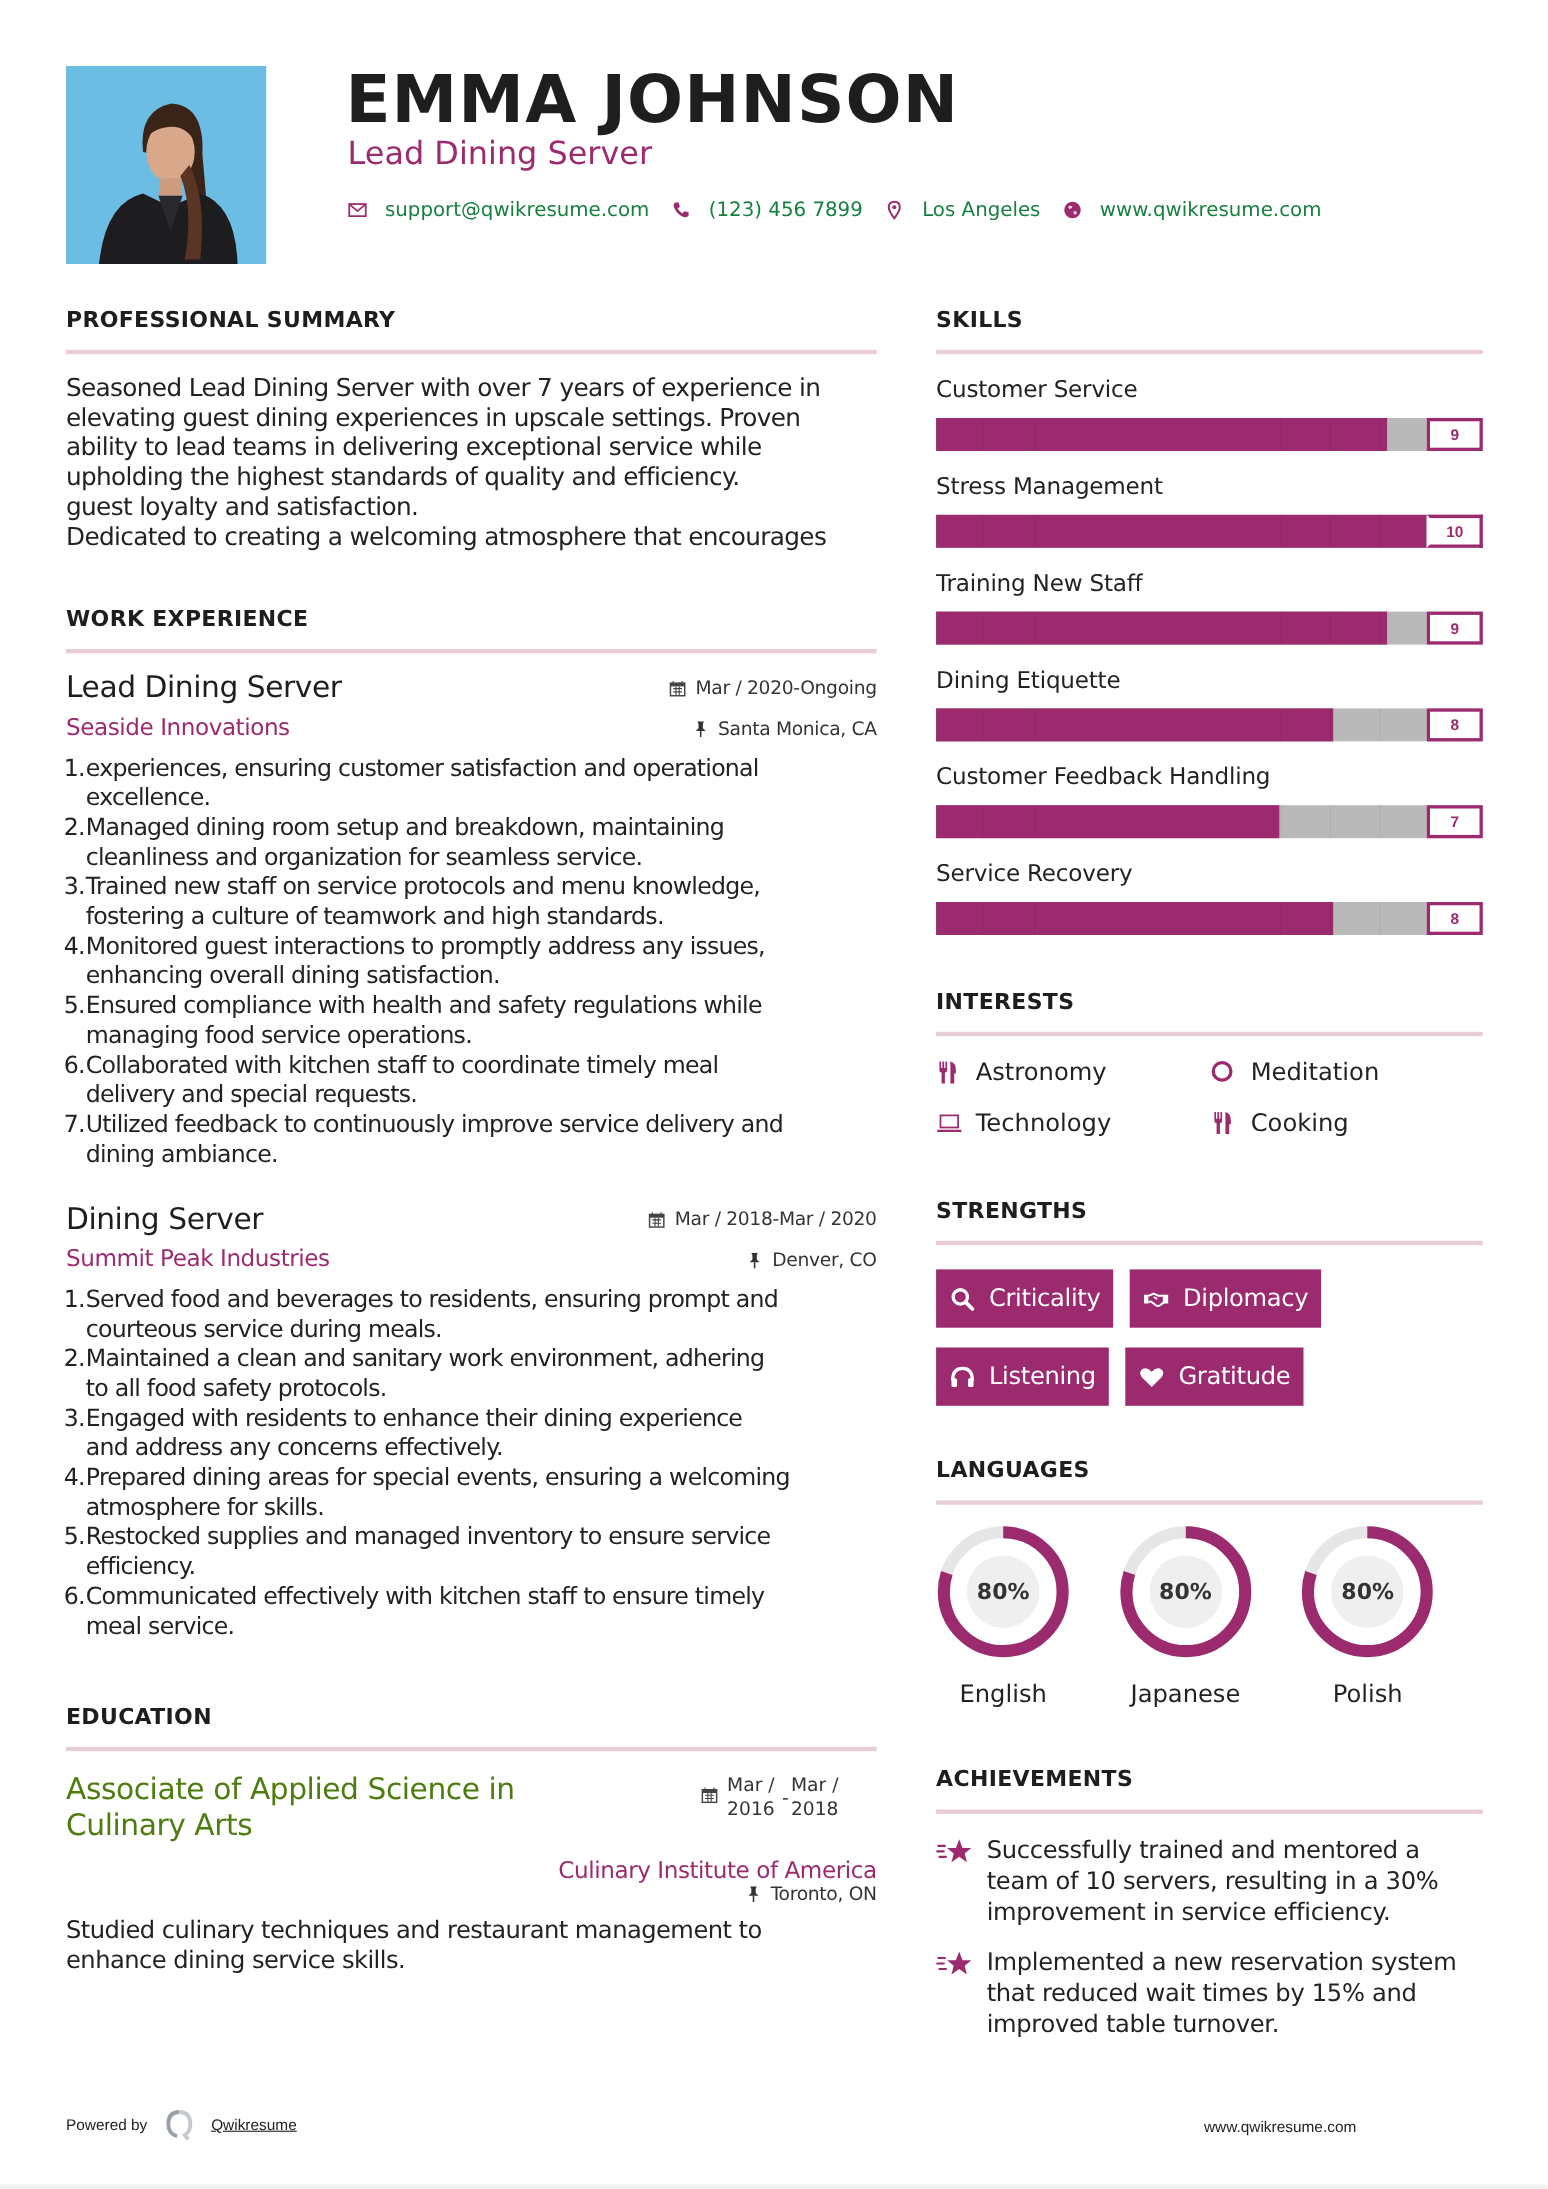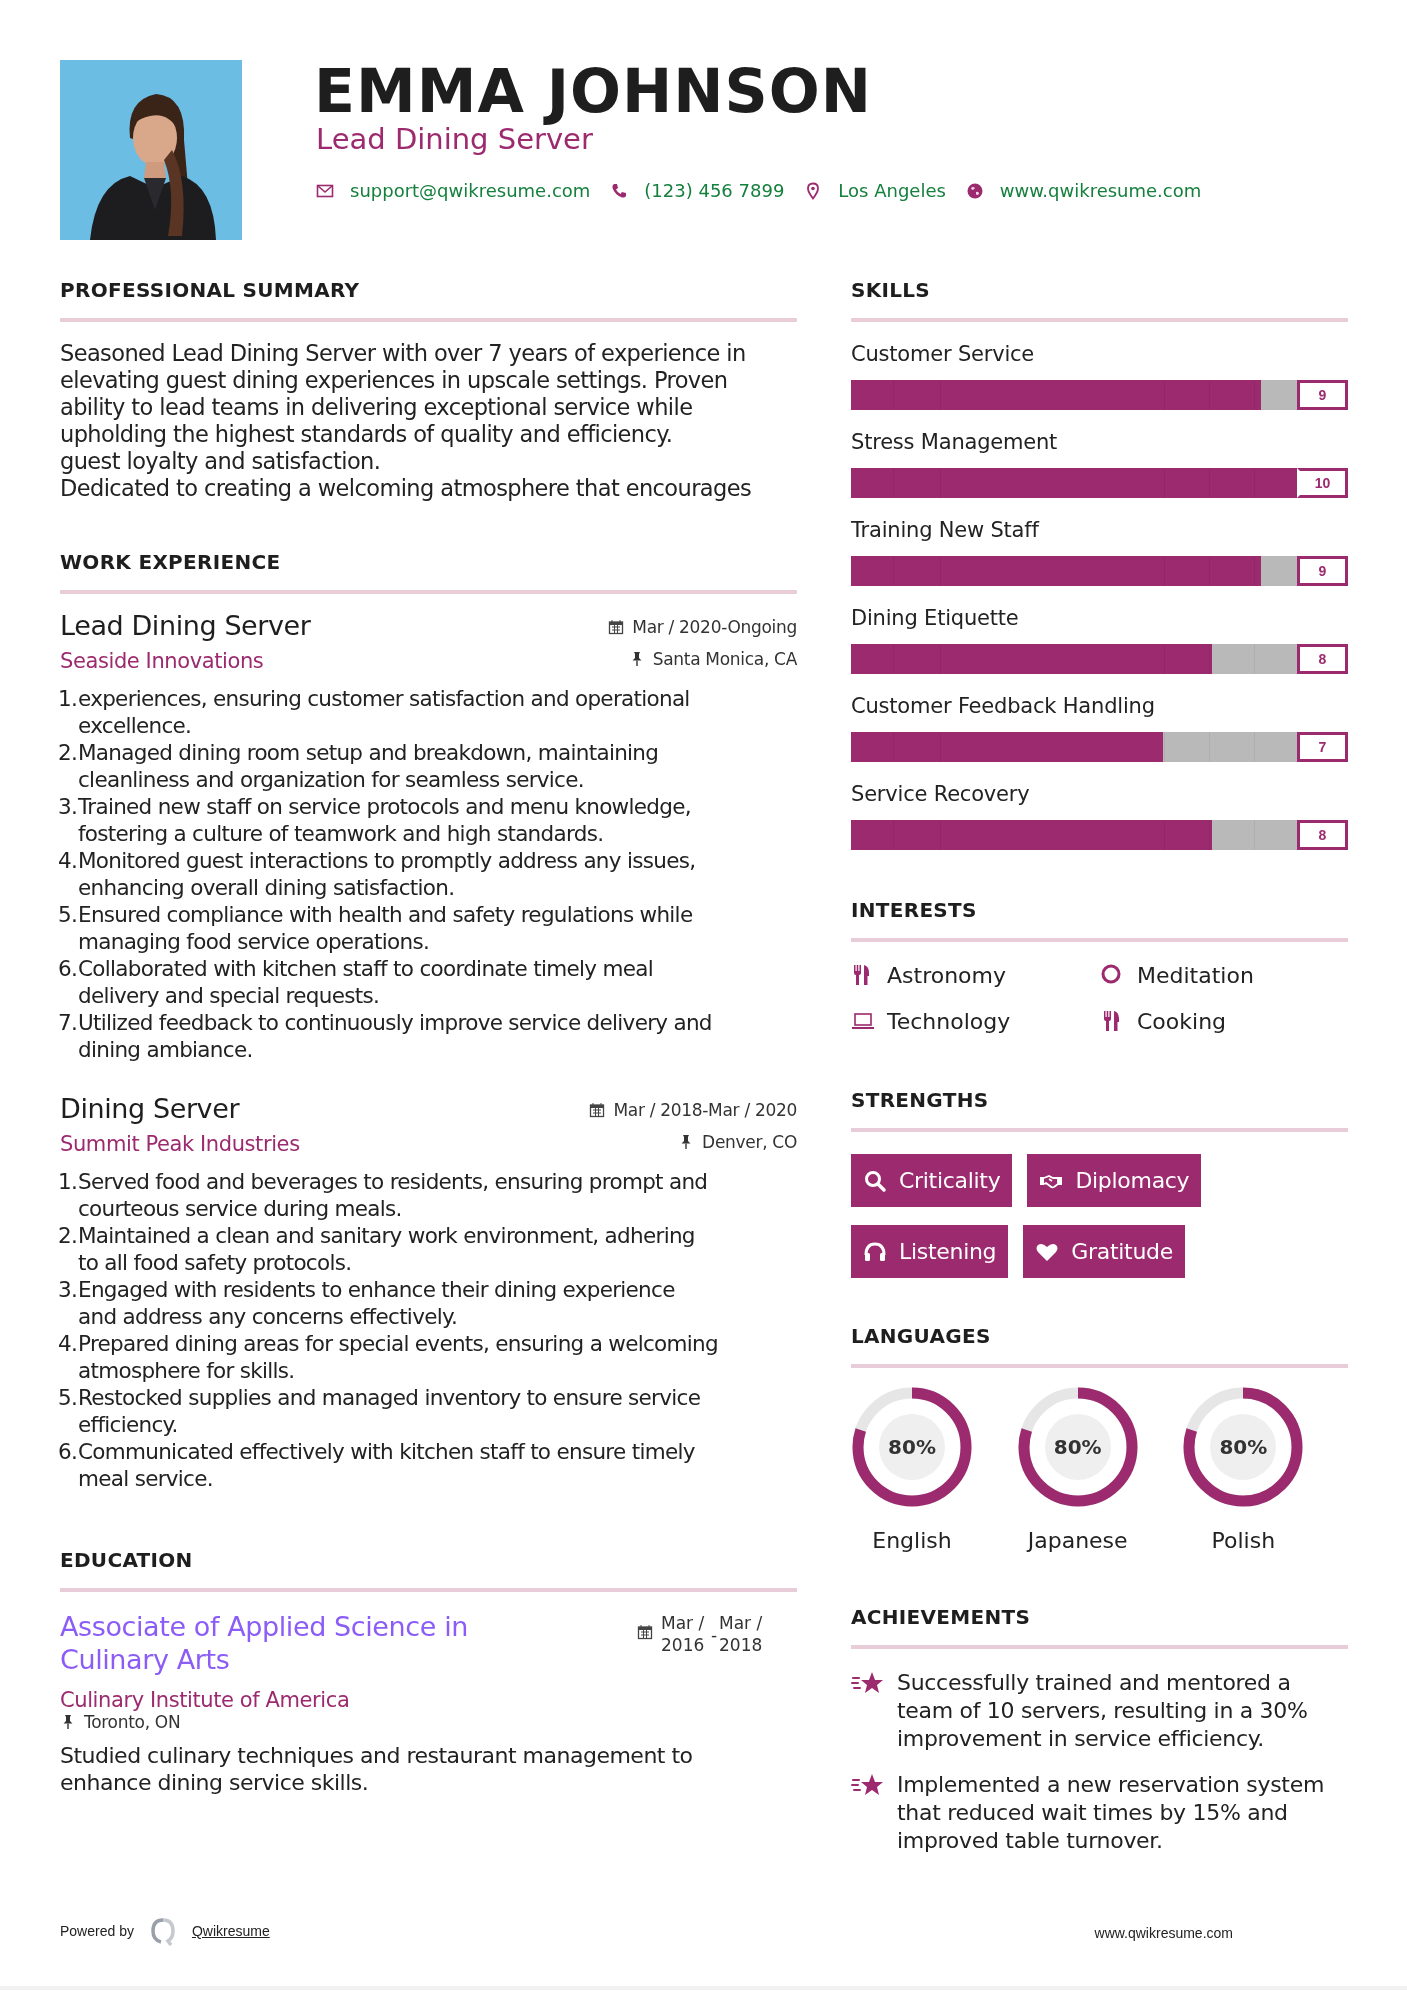--- a/index.html
+++ b/index.html
@@ -21,29 +21,29 @@
   .sec-h { font-family: "DejaVu Sans", sans-serif; font-size: 20px; font-weight: bold; color: #1e1e1e; letter-spacing: 0.3px; height: 40px; line-height: 40px; }
   .rule { height: 4px; background: #e8ccd8; margin-top: 8px; }
 
   .summary { margin-top: 18px; font-size: 22.5px; line-height: 27px; color: #222; font-family: "DejaVu Sans", sans-serif; letter-spacing: -0.6px; }
 
   .job { margin-top: 18px; }
   .job-head { display: flex; justify-content: space-between; align-items: baseline; }
   .job-title { font-size: 27px; color: #1e1e1e; font-family: "DejaVu Sans", sans-serif; letter-spacing: -0.4px; }
   .job-meta { font-size: 17px; color: #333; font-family: "DejaVu Sans", sans-serif; display: inline-flex; align-items: center; letter-spacing: -0.3px; }
   .job-meta svg { width: 16px; height: 16px; margin-right: 8px; }
-  .job-sub { display: flex; justify-content: space-between; align-items: flex-start; margin-top: 8px; }
+  .job-sub { display: flex; justify-content: space-between; align-items: flex-end; margin-top: 8px; }
   .company { font-size: 21px; color: #9c2a6e; font-family: "DejaVu Sans", sans-serif; letter-spacing: -0.4px; }
   .job-list { margin-top: 12px; font-size: 21.5px; line-height: 27px; color: #222; font-family: "DejaVu Sans", sans-serif; letter-spacing: -0.7px; list-style: none; }
   .job-list li { display: flex; }
   .job-list .num { width: 18px; flex: 0 0 18px; text-align: right; margin-right: 0; position: relative; left: -2px; }
   .job-list .txt { flex: 1; }
 
   .edu-head { display: flex; justify-content: space-between; align-items: flex-start; margin-top: 18px; }
-  .edu-title { font-size: 27px; line-height: 33px; color: #8b5cf6; font-family: "DejaVu Sans", sans-serif; width: 440px; letter-spacing: -0.4px; }
+  .edu-title { font-size: 27px; line-height: 33px; color: #4d7c0f; font-family: "DejaVu Sans", sans-serif; width: 440px; letter-spacing: -0.4px; }
   .edu-dates { display: flex; align-items: flex-start; font-size: 17px; line-height: 22px; color: #333; font-family: "DejaVu Sans", sans-serif; margin-top: 2px; margin-right: 28px; }
   .edu-dates svg { width: 16px; height: 16px; margin-top: 12px; margin-right: 8px; }
   .edu-dates .dt { width: 50px; }
   .edu-dates .dash { width: 8px; margin-top: 12px; }
   .edu-desc { margin-top: 10px; font-size: 22px; line-height: 27px; color: #222; font-family: "DejaVu Sans", sans-serif; letter-spacing: -0.5px; }
 
   .skill { margin-top: 18px; }
   .skill:first-of-type { margin-top: 18px; }
   .skill-label { font-size: 21px; color: #222; font-family: "DejaVu Sans", sans-serif; height: 28px; line-height: 28px; letter-spacing: -0.2px; }
   .skill-bar { position: relative; height: 30px; margin-top: 12px; background: #b9b9b9; width: 497px; }

